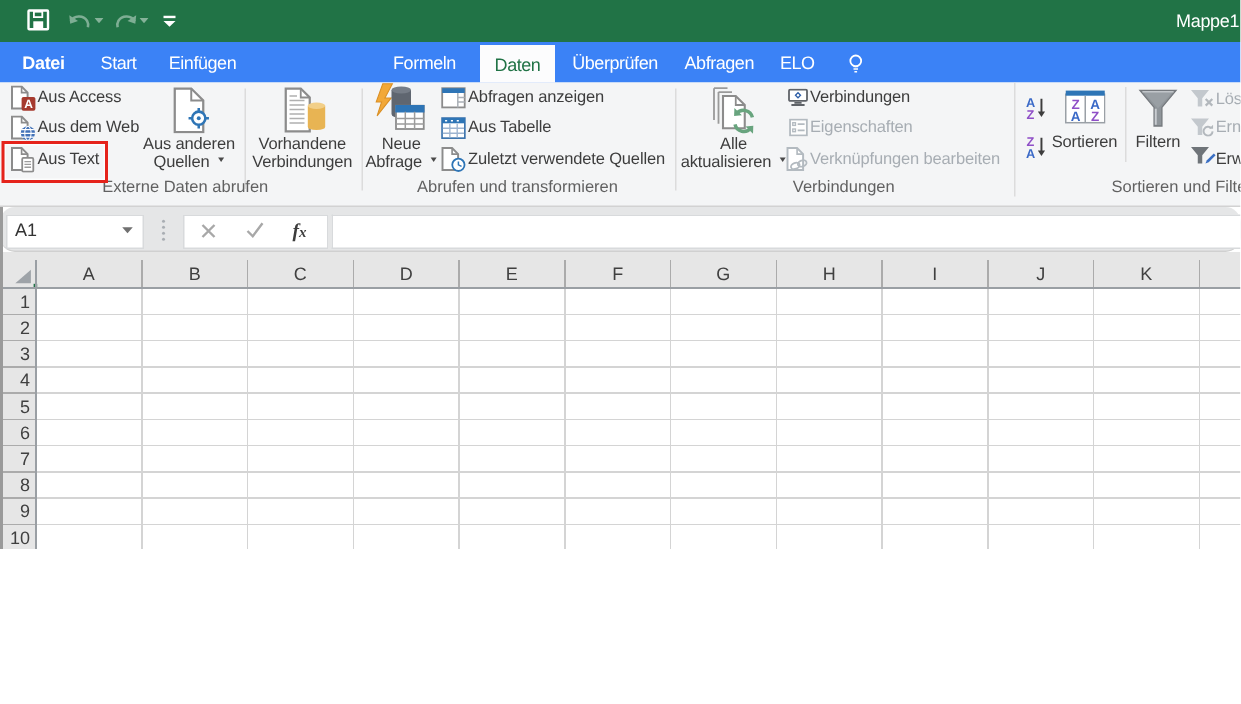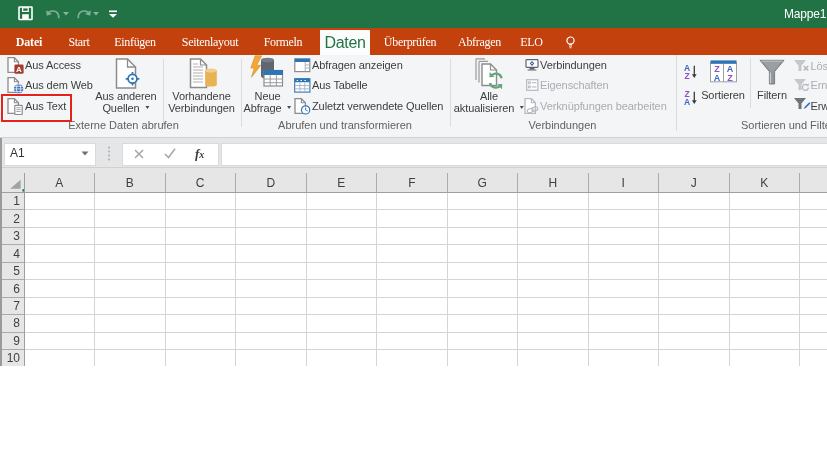--- a/index.html
+++ b/index.html
@@ -2,33 +2,33 @@
 <html lang="de"><head>
 <meta charset="utf-8">
 <style>
 * { margin:0; padding:0; box-sizing:border-box; }
 html,body { width:827px; height:469px; overflow:hidden; }
 body { font-family:"Liberation Sans", sans-serif; position:relative; background:#fff; }
 #app { position:absolute; left:0; top:0; width:827px; height:366px; overflow:hidden; }
 .abs { position:absolute; }
 
 #titlebar { position:absolute; left:0; top:0; width:827px; height:28px; background:#217346; }
-#tabsrow { position:absolute; left:0; top:28px; width:827px; height:27px; background:#c2410c;font-family:Liberation Serif, serif; }
+#tabsrow { position:absolute; left:0; top:28px; width:827px; height:27px; background:#3b82f6; }
 .tab { position:absolute; top:1px; height:27px; line-height:27px; color:#fff; font-size:12px; letter-spacing:-0.3px; transform:translateX(-50%); white-space:nowrap; }
-#activetab { position:absolute; left:320px; top:29.5px; width:50px; height:25.5px; background:#fcfcfd; color:#217346; text-align:center; line-height:26px; font-size:16px; letter-spacing:-0.3px; z-index:5; }
+#activetab { position:absolute; left:320px; top:29.5px; width:50px; height:25.5px; background:#fcfcfd; color:#217346; text-align:center; line-height:26px; font-size:12px; letter-spacing:-0.3px; z-index:5; }
 
 #ribbon { position:absolute; left:0; top:55px; width:827px; height:83px; background:#f4f5f6; border-bottom:1px solid #d2d2d2; }
 .divider { position:absolute; width:1px; background:#dcdcdc; }
 .grouplabel { position:absolute; top:64px; height:13px; line-height:13px; font-size:11px; letter-spacing:0px; color:#616161; white-space:nowrap; transform:translateX(-50%); }
 .sbtxt { position:absolute; height:16px; line-height:16px; font-size:11px; letter-spacing:-0.1px; color:#3d3d3d; white-space:nowrap; }
 .dis { color:#a7adb3; }
 .bigtxt { position:absolute; height:12px; line-height:12px; font-size:11px; letter-spacing:-0.1px; color:#3d3d3d; white-space:nowrap; transform:translateX(-50%); text-align:center; }
 .caret { display:inline-block; width:0; height:0; border-left:2.8px solid transparent; border-right:2.8px solid transparent; border-top:3.2px solid #4a4a4a; vertical-align:middle; margin-left:3px; margin-bottom:2px; }
 
-#fbar { position:absolute; left:0; top:138px; width:827px; height:30px; background:#e5e6e7; border-bottom:1px solid #d0d0d0; }
+#fbar { position:absolute; left:0; top:138px; width:827px; height:30px; background:#e5e6e7; border-bottom:1px solid #d0d0d0;border-radius:10px; }
 .whitebox { position:absolute; top:5px; height:23px; background:#fff; border:1px solid #d8dadc; }
 #leftedge { position:absolute; left:0; top:138px; width:1.5px; height:331px; background:#9a9a9a; z-index:50; }
 
 #redbox { position:absolute; left:1px; top:94px; width:70.5px; height:27.5px; border:2.5px solid #e5231b; box-shadow:inset 0 0 0 1px rgba(255,255,255,0.75); z-index:99; }
 </style>
 </head>
 <body>
 <div id="app">
   <div id="titlebar">
     <svg class="abs" style="left:18px;top:6px;" width="16" height="15" viewBox="0 0 16 15">
@@ -53,21 +53,20 @@
     <svg class="abs" style="left:108px;top:10px;" width="10" height="8" viewBox="0 0 10 8">
       <rect x="1" y="0.5" width="8" height="1.6" fill="#fff"></rect>
       <path d="M1,4 L9,4 L5,7.8 Z" fill="#fff"></path>
     </svg>
     <div class="abs" style="left:784px;top:7px;color:#fff;font-size:12px;letter-spacing:-0.2px;">Mappe1</div>
   </div>
   <div id="tabsrow">
     <div class="tab" style="left:29px;font-weight:bold;letter-spacing:-0.2px;">Datei</div>
     <div class="tab" style="left:79px;">Start</div>
     <div class="tab" style="left:135px;">Einfügen</div>
-    <div class="tab" style="left:210px;">Seitenlayout</div>
     <div class="tab" style="left:283px;">Formeln</div>
     <div class="tab" style="left:410px;">Überprüfen</div>
     <div class="tab" style="left:479.5px;">Abfragen</div>
     <div class="tab" style="left:531.5px;">ELO</div>
     <svg class="abs" style="left:565px;top:8px;" width="11" height="14" viewBox="0 0 11 14">
       <circle cx="5.5" cy="4.6" r="3.6" fill="none" stroke="#fff" stroke-width="1.2"></circle>
       <path d="M4,8.2 L7,8.2 M4,10 L7,10 M4.6,11.8 L6.4,11.8" stroke="#fff" stroke-width="1.1" fill="none"></path>
     </svg>
   </div>
   <div id="activetab">Daten</div>

